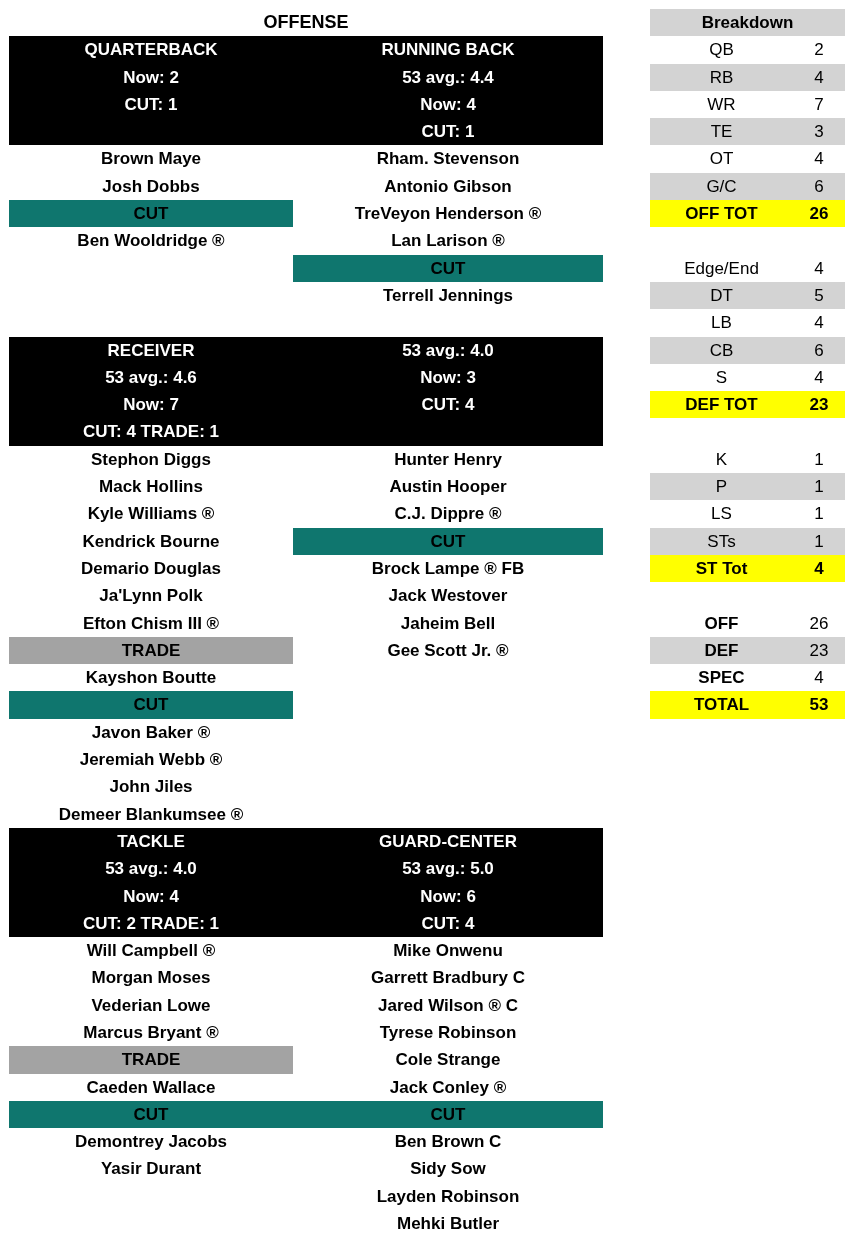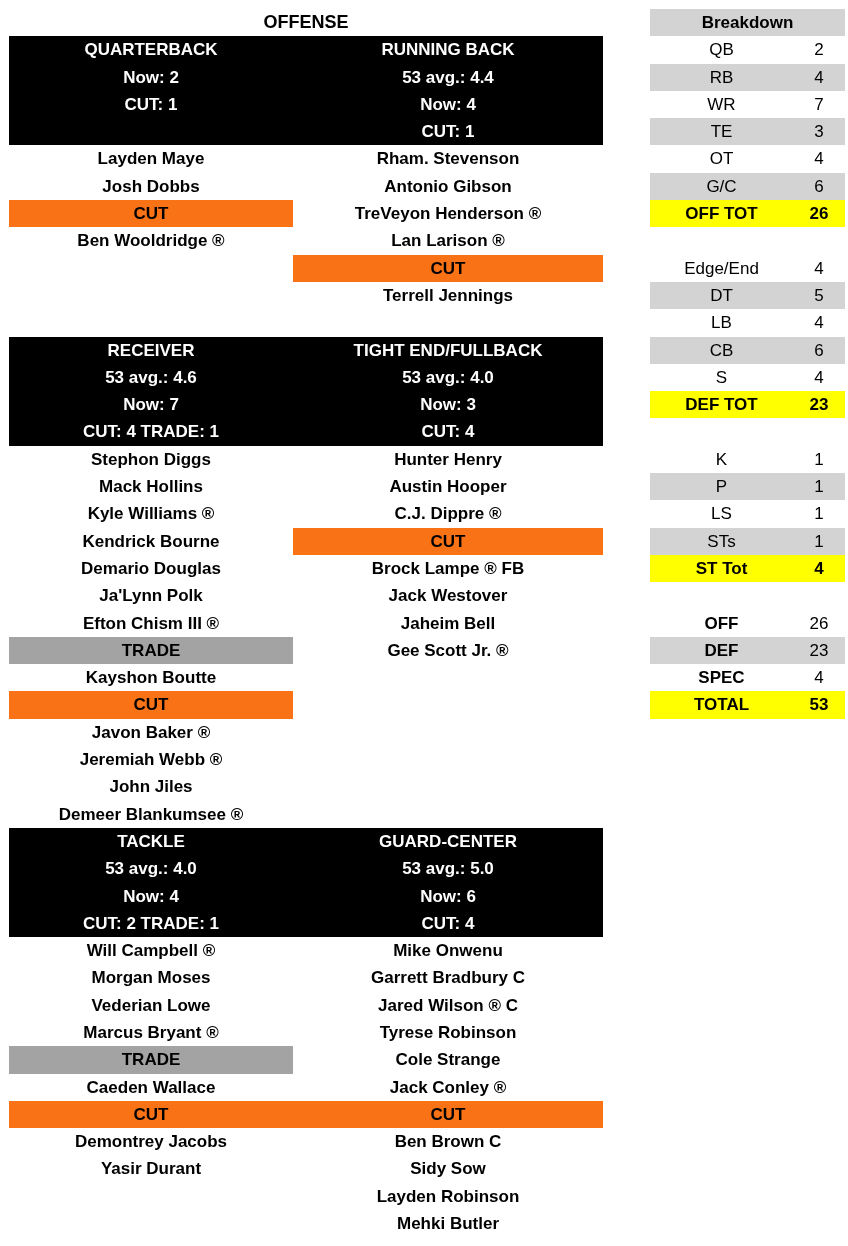--- a/index.html
+++ b/index.html
@@ -20,21 +20,21 @@
   }
   .black-block {
     grid-column:1 / 3; background:#000000; color:#ffffff; display:flex;justify-content:flex-end;
   }
   .hcol { text-align:center; }
   .hcol.l { width:284px; } .hcol.r { width:310px; }
   .hl { height:27.3px; line-height:27.3px; white-space:nowrap; }
   .cell {
     text-align:center; line-height:27.3px; white-space:nowrap;
   }
-  .bar-cut   { background:#f97316; }
+  .bar-cut   { background:#0f766e; }
   .bar-trade { background:#a3a3a3; }
   
   .sidebar {
     position:absolute; left:650px; top:9px; width:195px;
     display:grid; grid-auto-rows:27.3px; font-weight:normal;
   }
   .sheader {
     background:#D3D3D3; text-align:center; line-height:27.3px; font-weight:bold;
   }
   .srow { display:flex; line-height:27.3px; }
@@ -58,41 +58,40 @@
       <div class="hl">CUT: 1</div>
     </div>
     <div class="hcol r">
       <div class="hl">RUNNING BACK</div>
       <div class="hl">53 avg.: 4.4</div>
       <div class="hl">Now: 4</div>
       <div class="hl">CUT: 1</div>
     </div>
   </div>
 
-  <div class="cell" style="grid-area:6/1">Layden Maye</div>
+  <div class="cell" style="grid-area:6/1">Brown Maye</div>
   <div class="cell" style="grid-area:7/1">Josh Dobbs</div>
   <div class="cell bar-cut" style="grid-area:8/1">CUT</div>
   <div class="cell" style="grid-area:9/1">Ben Wooldridge ®</div>
 
   <div class="cell" style="grid-area:6/2">Rham. Stevenson</div>
   <div class="cell" style="grid-area:7/2">Antonio Gibson</div>
   <div class="cell" style="grid-area:8/2">TreVeyon Henderson ®</div>
   <div class="cell" style="grid-area:9/2">Lan Larison ®</div>
   <div class="cell bar-cut" style="grid-area:10/2">CUT</div>
   <div class="cell" style="grid-area:11/2">Terrell Jennings</div>
 
   <div class="black-block" style="grid-row:13/17">
     <div class="hcol l">
       <div class="hl">RECEIVER</div>
       <div class="hl">53 avg.: 4.6</div>
       <div class="hl">Now: 7</div>
       <div class="hl">CUT: 4 TRADE: 1</div>
     </div>
     <div class="hcol r">
-      <div class="hl">TIGHT END/FULLBACK</div>
       <div class="hl">53 avg.: 4.0</div>
       <div class="hl">Now: 3</div>
       <div class="hl">CUT: 4</div>
     </div>
   </div>
 
   <div class="cell" style="grid-area:17/1">Stephon Diggs</div>
   <div class="cell" style="grid-area:18/1">Mack Hollins</div>
   <div class="cell" style="grid-area:19/1">Kyle Williams ®</div>
   <div class="cell" style="grid-area:20/1">Kendrick Bourne</div>

